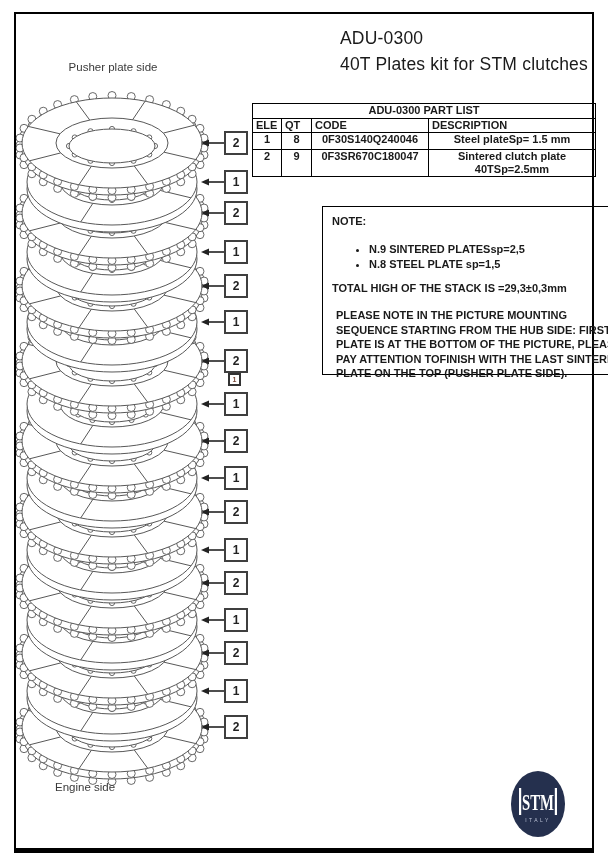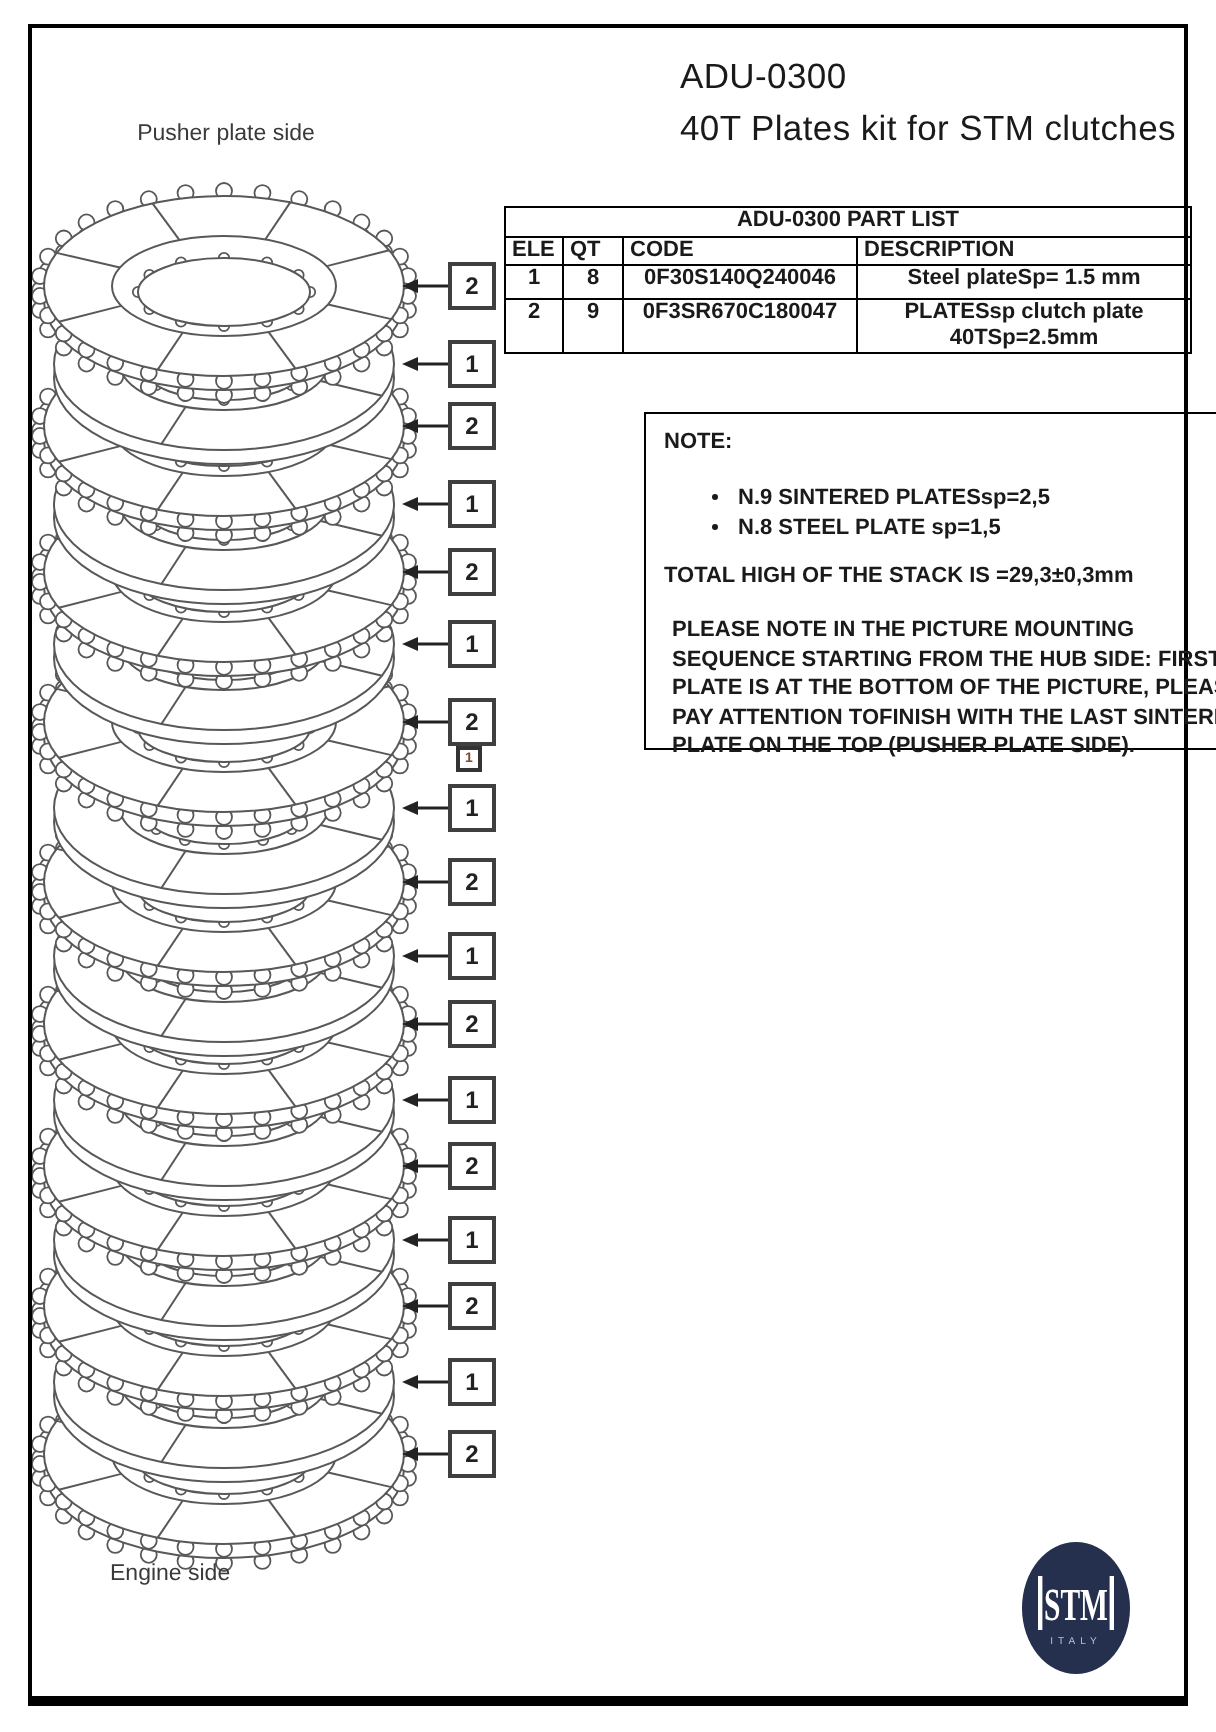--- a/index.html
+++ b/index.html
@@ -1102,21 +1102,21 @@
   <tr>
     <td>1</td>
     <td>8</td>
     <td>0F30S140Q240046</td>
     <td class="desc">Steel plateSp= 1.5 mm</td>
   </tr>
   <tr>
     <td>2</td>
     <td>9</td>
     <td>0F3SR670C180047</td>
-    <td class="desc">PLATESsp clutch plate 40TSp=2.5mm</td>
+    <td class="desc">Sintered clutch plate 40TSp=2.5mm</td>
   </tr>
 </tbody>
   </table>
 
 <div class="note-box">
   <p class="note-title">NOTE:</p>
   <ul>
     <li>N.9 SINTERED PLATESsp=2,5</li>
     <li>N.8 STEEL PLATE sp=1,5</li>
   </ul>

